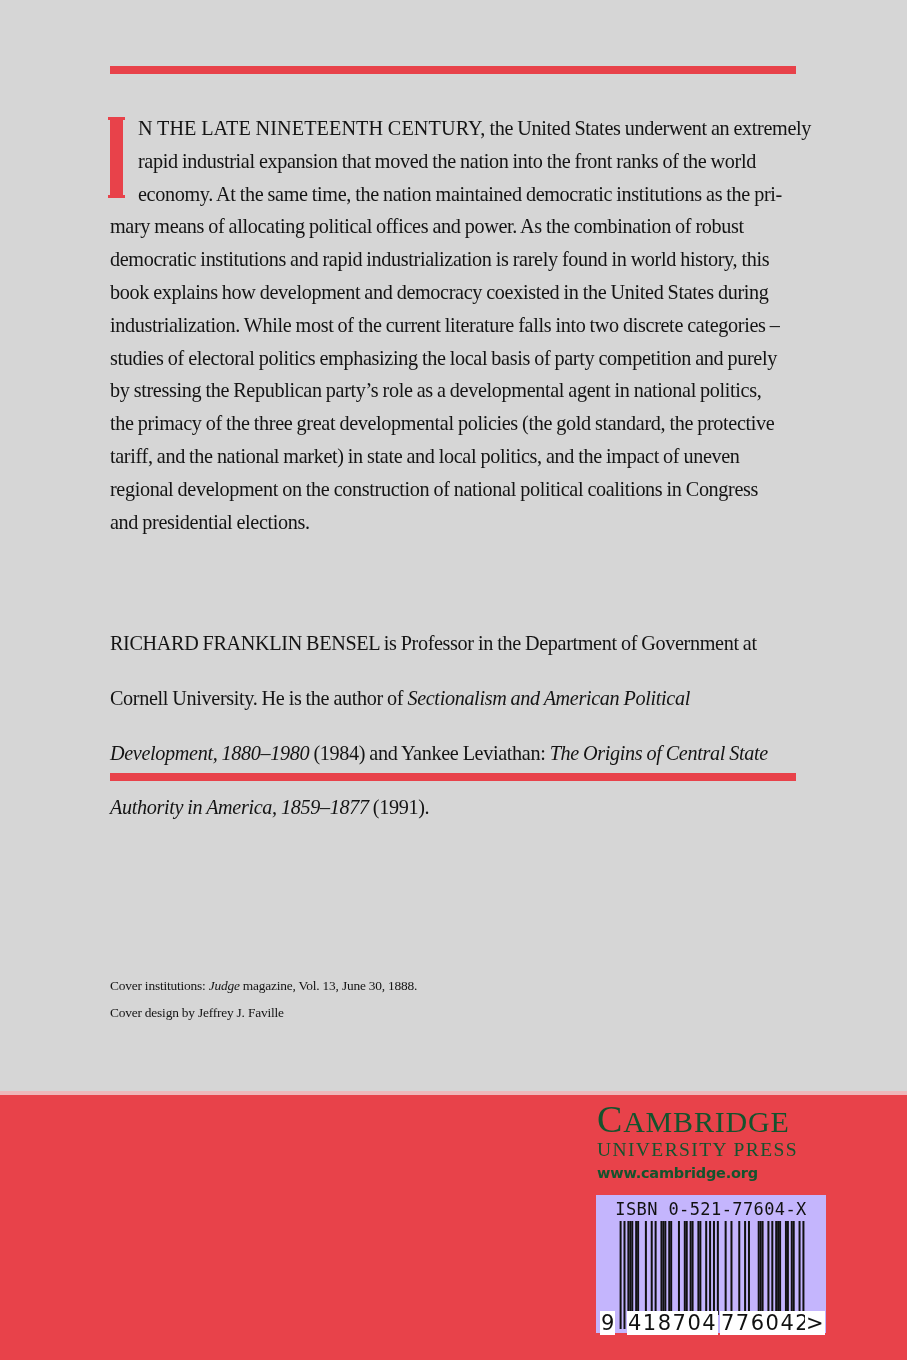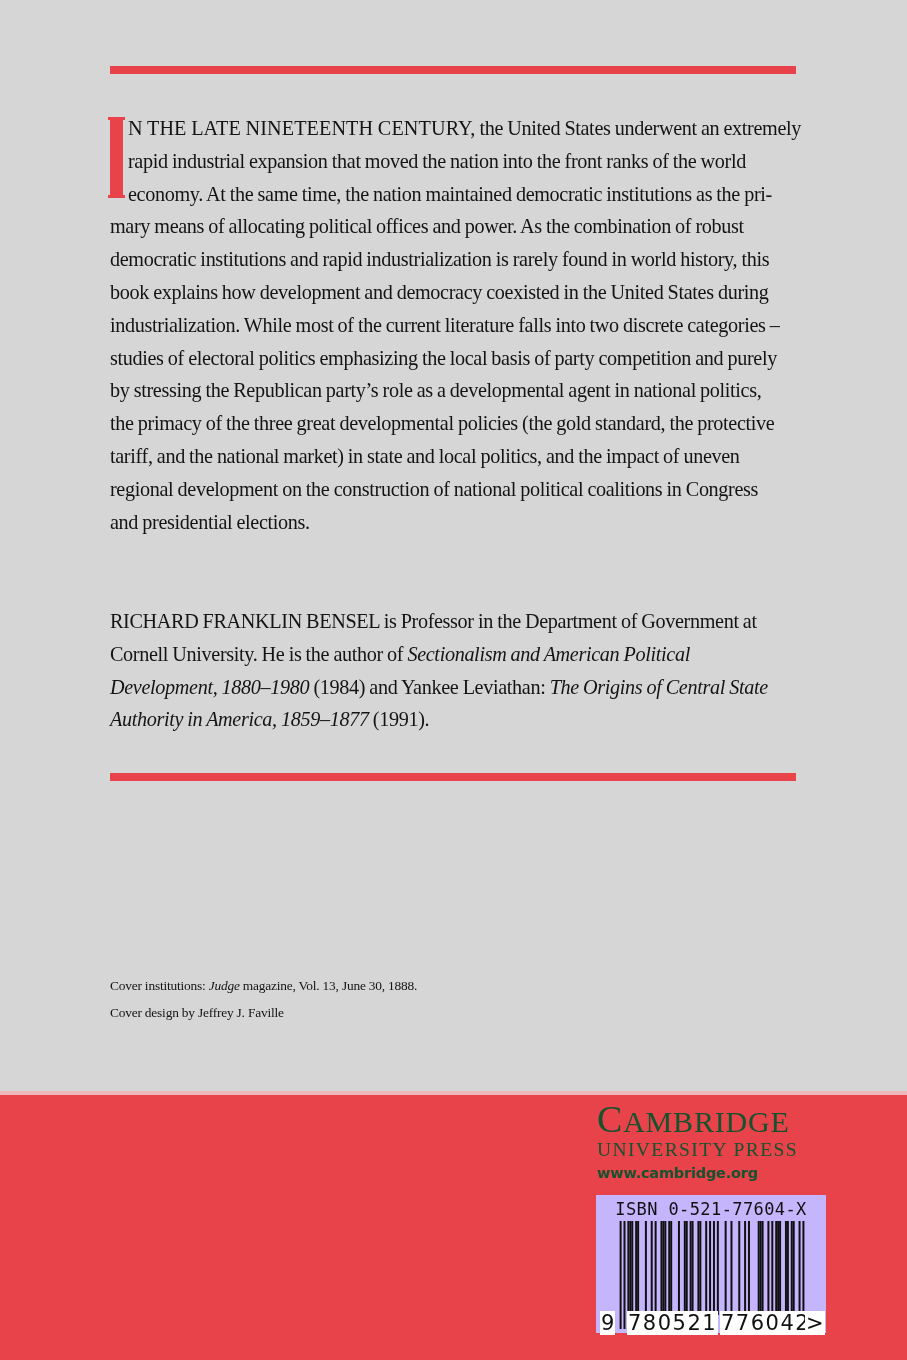--- a/index.html
+++ b/index.html
@@ -47,34 +47,34 @@
     .dropcap::before, .dropcap::after {
       content: "";
       position: absolute;
       left: -2px;
       width: 17px;
       height: 3px;
       background: #e8424a;
     }
     .dropcap::before { top: 0; }
     .dropcap::after { bottom: 0; }
-    .indent { padding-left: 18px; }
+    .indent { padding-left: 28px; }
     .caps { letter-spacing: 0.1px; }
 
     .bio {
       position: absolute;
       left: 110px;
       top: 605px;
       width: 700px;
       font-size: 20.2px;
       line-height: 32.8px;
       letter-spacing: -0.35px;
       word-spacing: -0.5px;
     }
-    .bio .line { display: block; white-space: nowrap; }
+    .bio .line { display: block; white-space: nowrap; margin-top: 22px; }
     .bio i { font-style: italic; }
 
     .credits {
       position: absolute;
       left: 110px;
       top: 972px;
       font-size: 13.4px;
       line-height: 27px;
       letter-spacing: -0.2px;
     }
@@ -262,17 +262,17 @@
       <rect x="173.10" y="0" width="1.99" height="94" fill="#111"></rect>
       <rect x="178.94" y="0" width="1.99" height="94" fill="#111"></rect>
       <rect x="180.88" y="0" width="1.99" height="94" fill="#111"></rect>
       <rect x="184.77" y="0" width="1.99" height="94" fill="#111"></rect>
       <rect x="186.72" y="0" width="1.99" height="94" fill="#111"></rect>
       <rect x="192.55" y="0" width="1.99" height="108" fill="#111"></rect>
       <rect x="196.44" y="0" width="1.99" height="108" fill="#111"></rect>
     </svg>
   <div class="ean-digits">
     <span style="left:4px;">9</span>
-    <span style="left:31px; letter-spacing:1.5px;">780521</span>
+    <span style="left:31px; letter-spacing:1.5px;">418704</span>
     <span style="left:108px; letter-spacing:1.5px;margin-left:16px;">776042</span>
     <span style="left:209px;">&gt;</span>
   </div>
 </div>
 
 </body></html>

